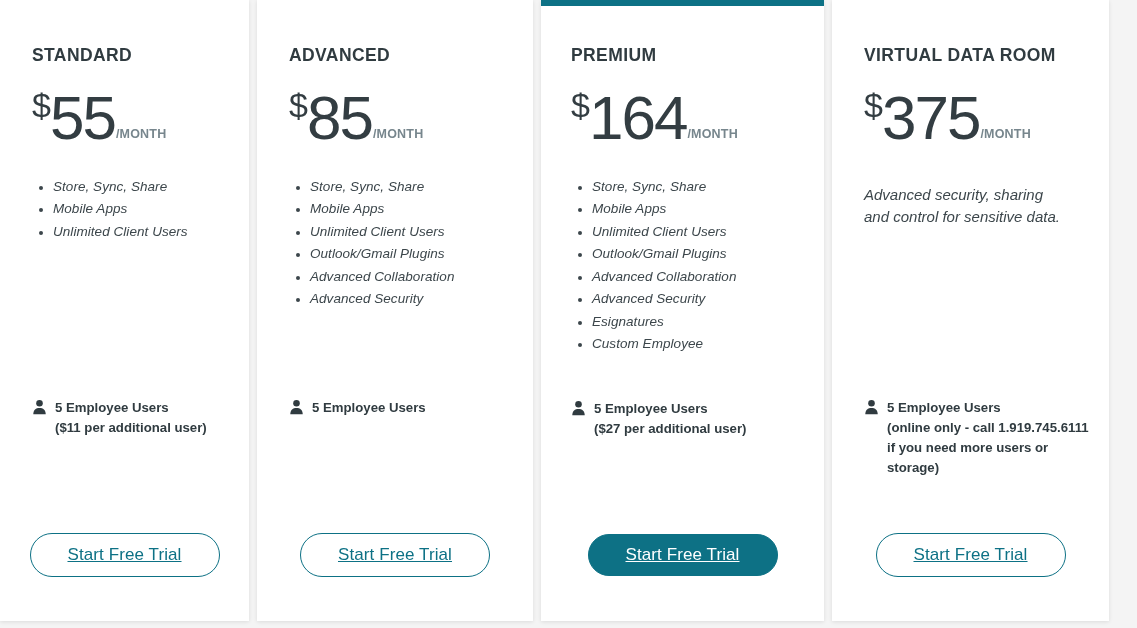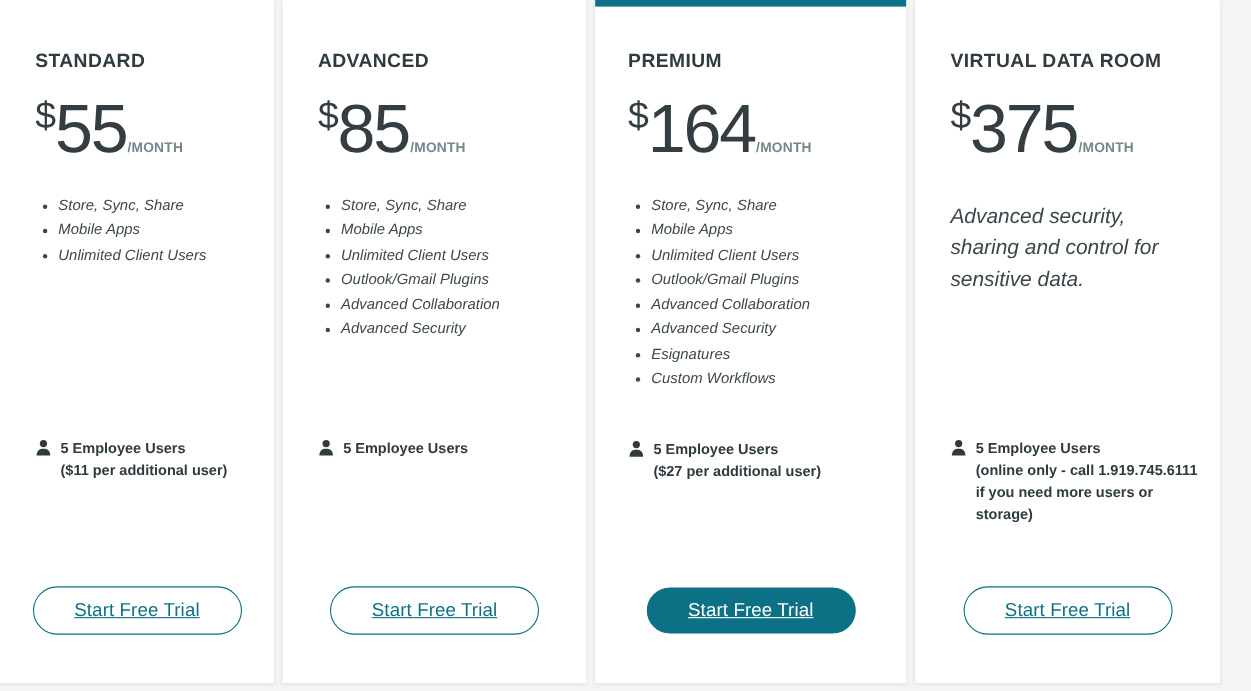--- a/index.html
+++ b/index.html
@@ -107,21 +107,21 @@
     font-style: italic;
     color: #3c464b;
     line-height: 1;
     margin-bottom: 9px;
     letter-spacing: 0.05px;
   }
   .features li::marker { font-size: 12px; }
 
   .blurb {
     margin-top: 40px;
-    font-size: 19px;
+    font-size: 15px;
     font-style: italic;
     color: #3c464b;
     line-height: 1.5;
     max-width: 200px;
   }
 
   .users-block {
     margin-top: auto;
     display: flex;
     align-items: flex-start;
@@ -266,21 +266,21 @@
         <span class="period">/MONTH</span>
       </div>
       <ul class="features">
         <li>Store, Sync, Share</li>
         <li>Mobile Apps</li>
         <li>Unlimited Client Users</li>
         <li>Outlook/Gmail Plugins</li>
         <li>Advanced Collaboration</li>
         <li>Advanced Security</li>
         <li>Esignatures</li>
-        <li>Custom Workflows</li>
+        <li>Custom Employee</li>
       </ul>
     </div>
     <div class="users-block">
       <span class="user-icon">
         <svg width="15" height="16" viewBox="0 0 15 16" aria-hidden="true">
           <circle cx="7.5" cy="4.2" r="3.3" fill="#303b40"></circle>
           <path d="M1.3 15.2 C1.3 10.6 4.0 8.9 7.5 8.9 C11.0 8.9 13.7 10.6 13.7 15.2 Z" fill="#303b40"></path>
         </svg>
       </span>
       <span class="users-text">

